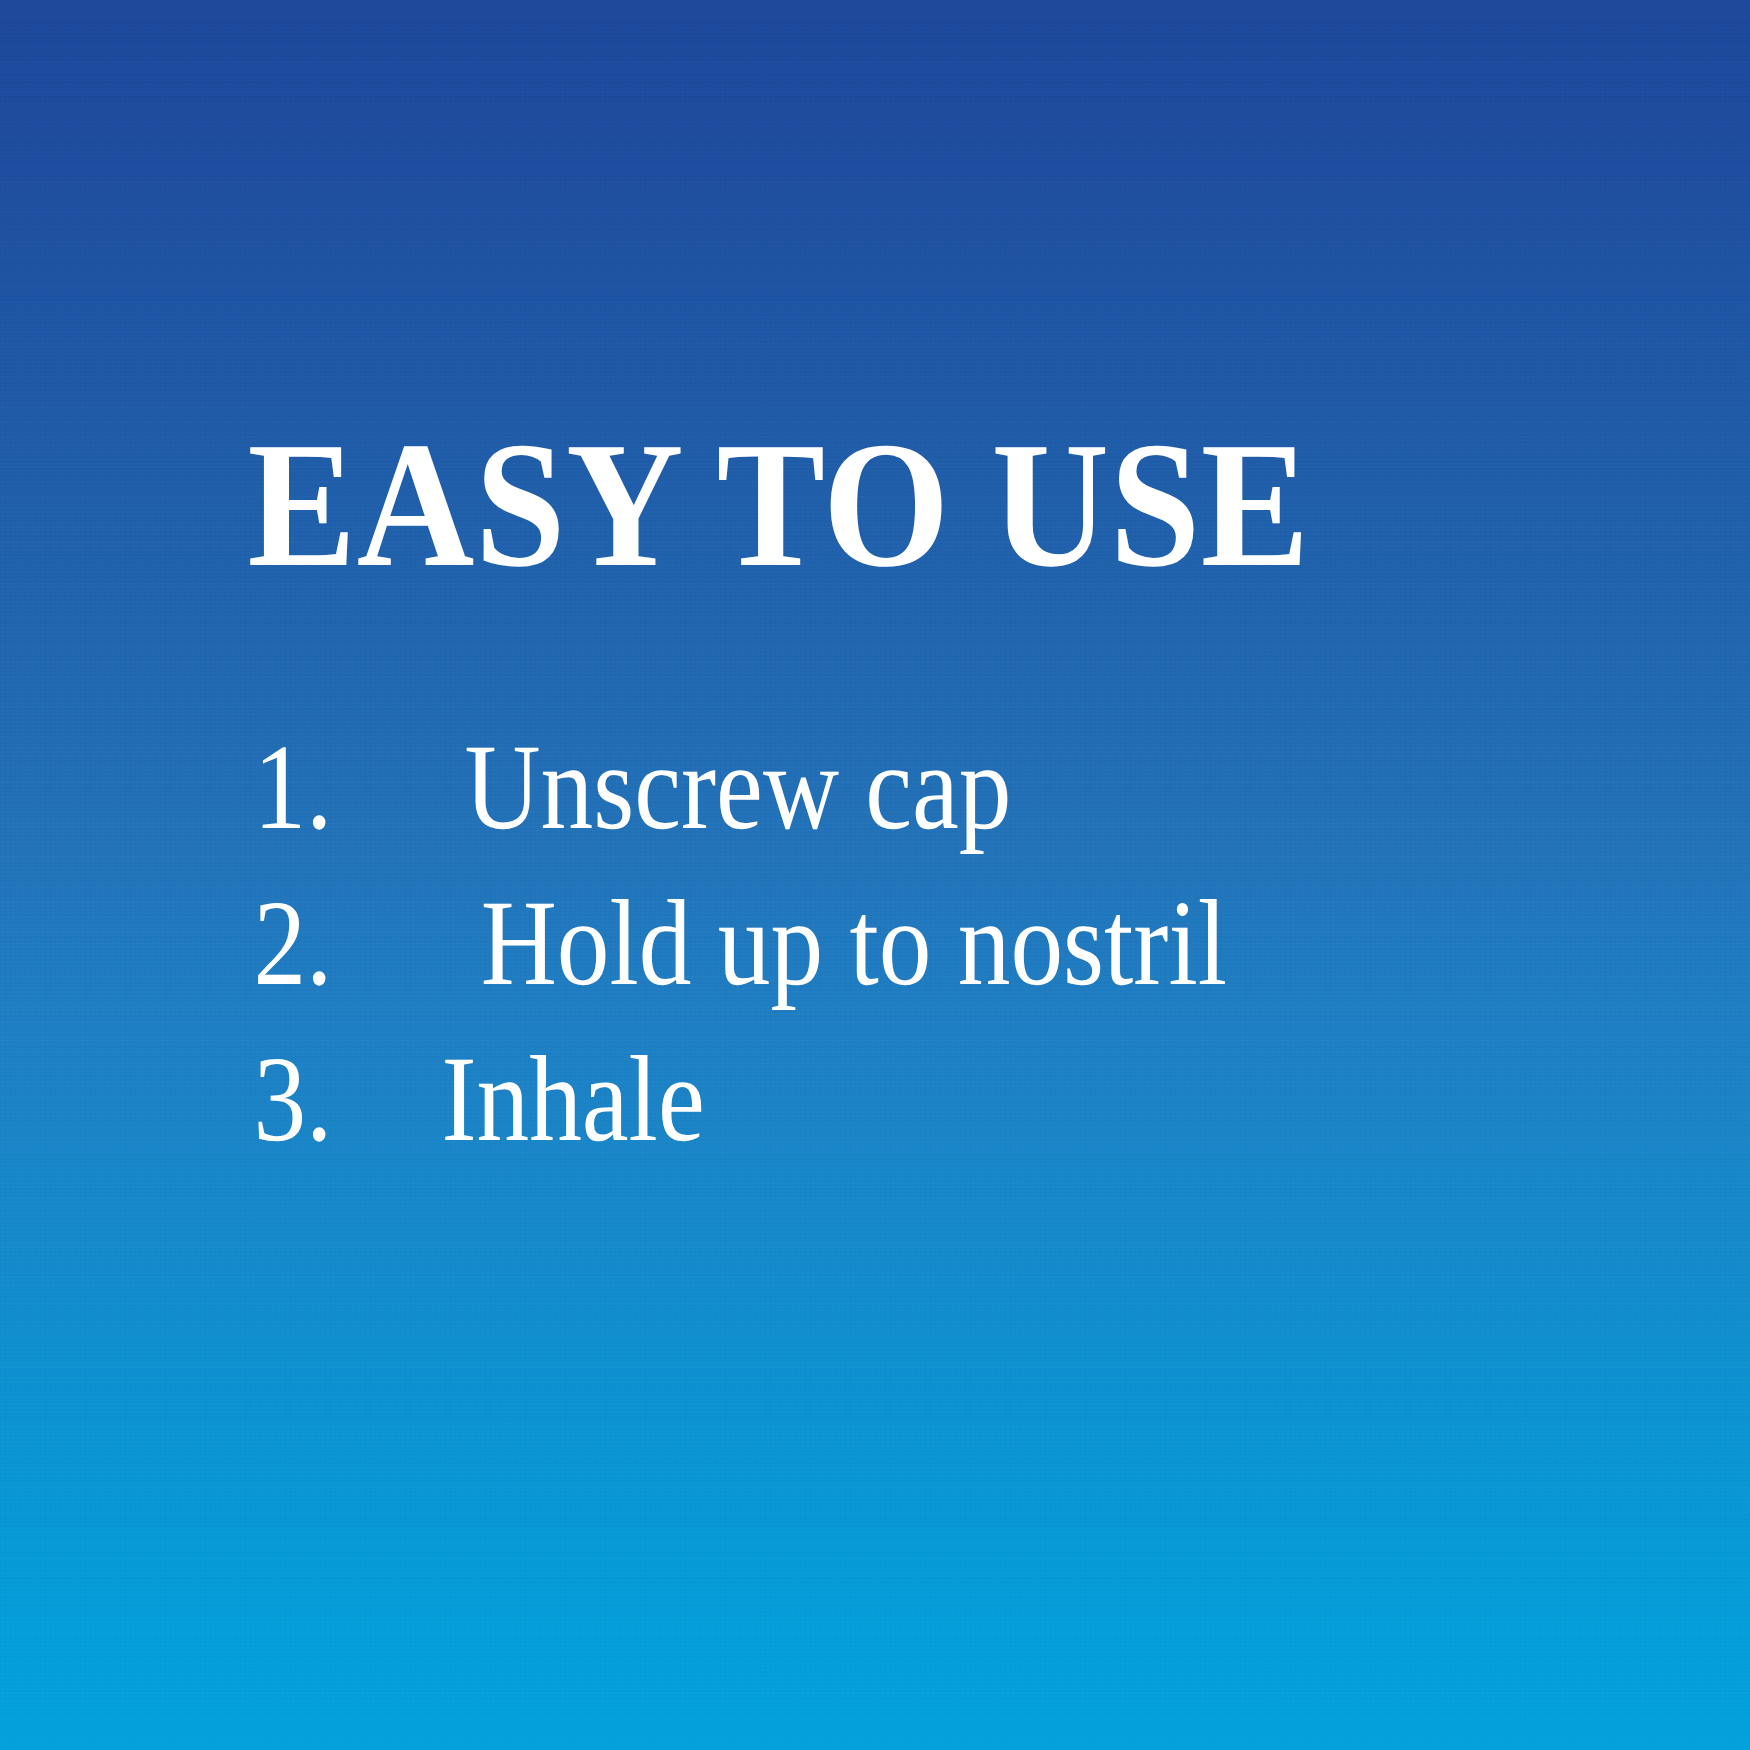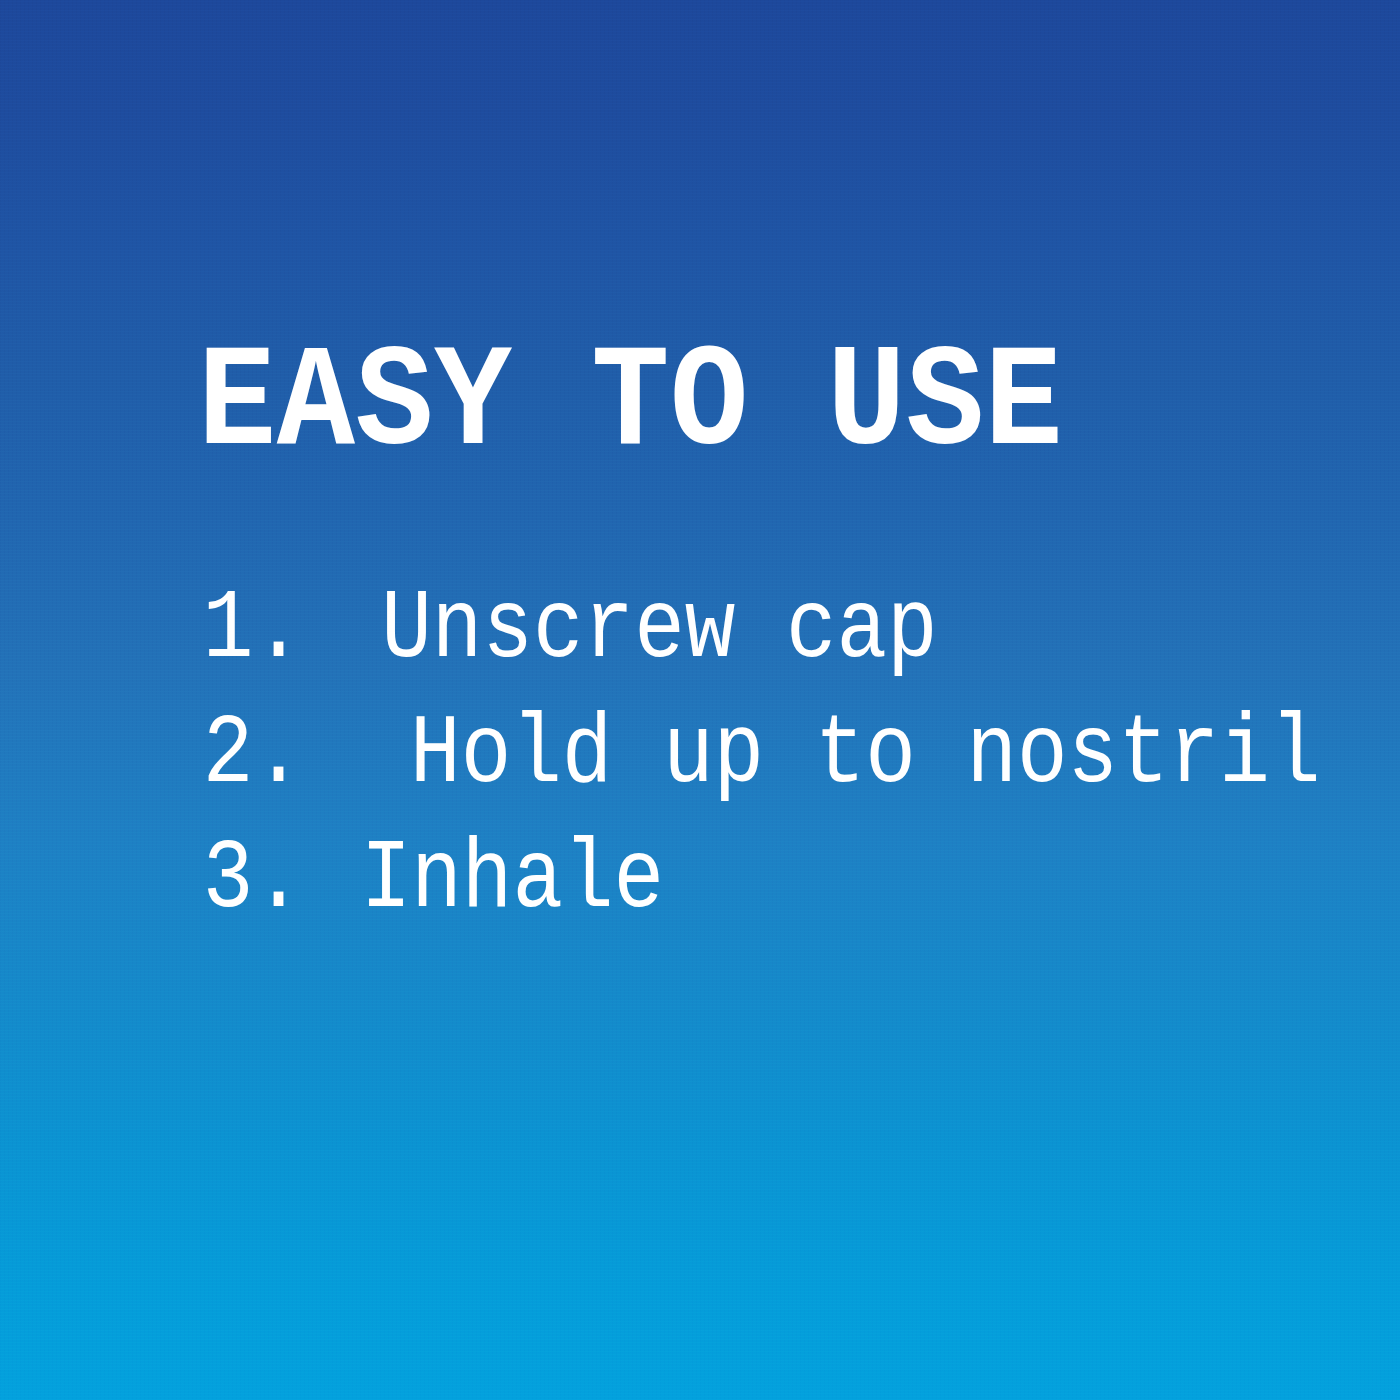--- a/index.html
+++ b/index.html
@@ -6,21 +6,21 @@
     margin: 0;
     padding: 0;
     background: #0b7fc4;
   }
 
   #stage {
     position: relative;
     width: 1400px;
     height: 1400px;
     overflow: hidden;
-    font-family: Liberation Mono, monospace;
+    font-family: Liberation Serif, serif;
     
     background-image: linear-gradient(
       to bottom,
       #1d489b   0%,
       #1e4c9e   8%,
       #1f55a5  18%,
       #205da9  27%,
       #2166b0  37%,
       #2372b8  48%,
       #1e80c4  60%,

